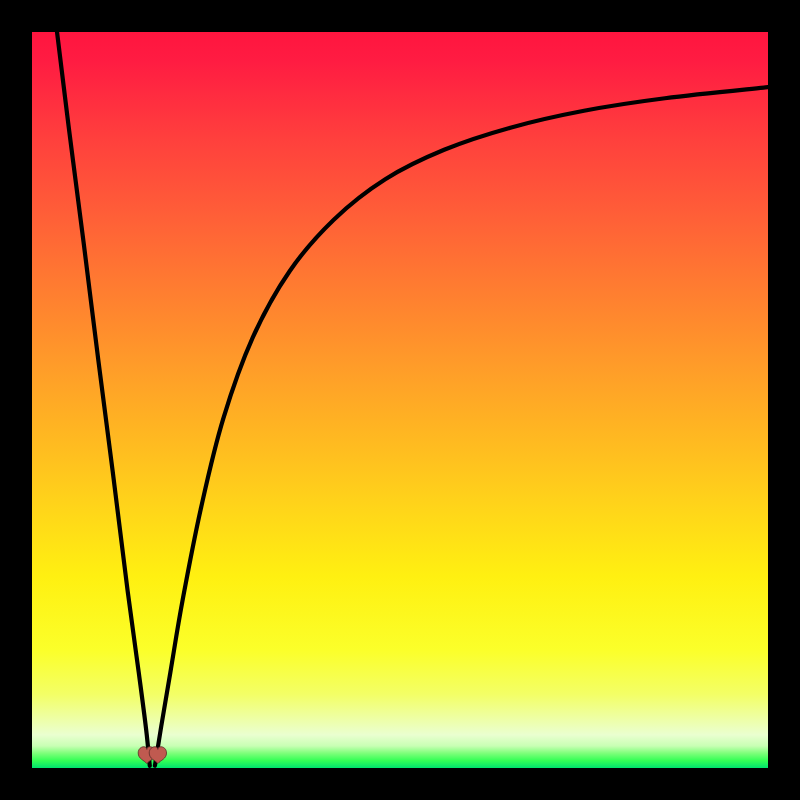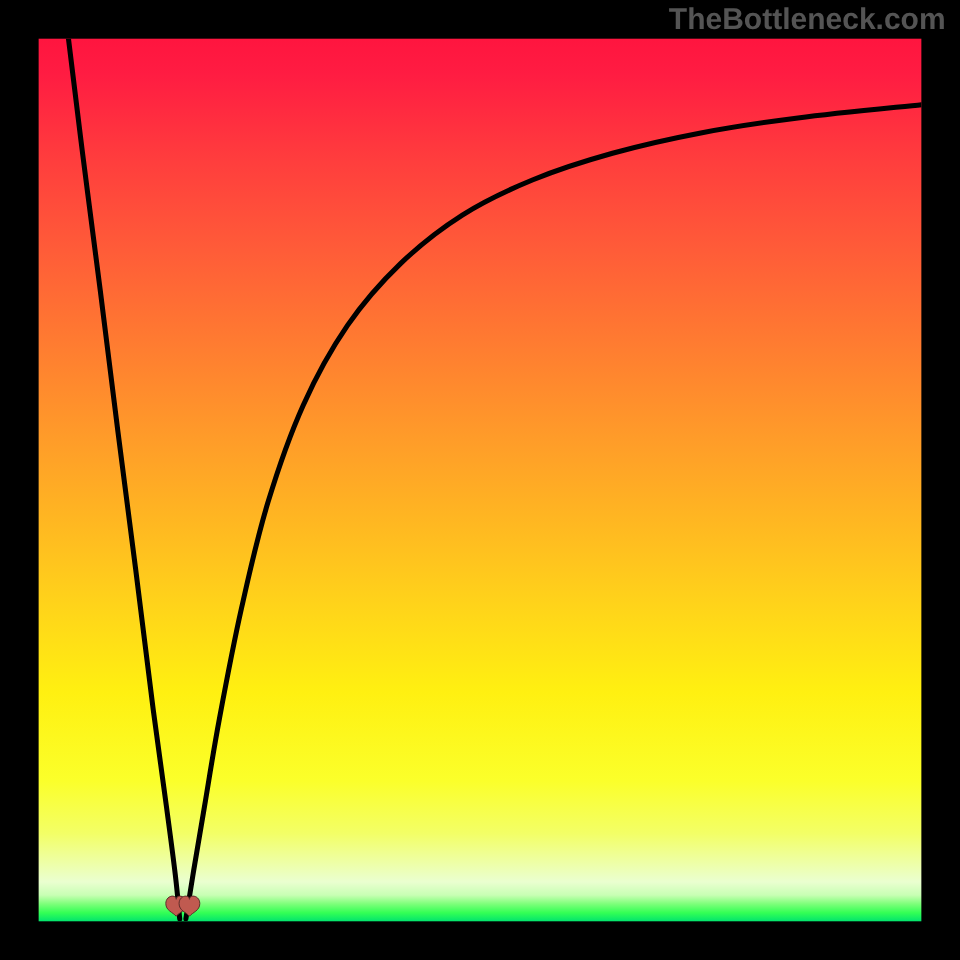--- a/index.html
+++ b/index.html
@@ -80,21 +80,20 @@
   .hearts .h {
     fill: #c05a50;
     stroke: #5a2b28;
     stroke-width: 0.6;
   }
 </style>
 </head>
 <body>
 
 <div class="frame">
-  <div class="watermark">TheBottleneck.com</div>
 
   <div class="plot">
     <div class="gradient"></div>
 
     <svg class="curve" viewBox="0 0 736 736" preserveAspectRatio="none">
       <path d="M 25.02 0.00 C 27.14 17.22, 32.03 57.92, 36.80 95.68 C 41.57 133.44, 46.22 168.03, 51.52 209.76 C 56.82 251.49, 60.94 285.79, 66.24 327.52 C 71.54 369.25, 75.66 399.87, 80.96 441.60 C 86.26 483.33, 91.04 523.59, 95.68 559.36 C 100.32 595.13, 103.41 615.55, 106.72 640.32 C 110.03 665.09, 112.09 680.17, 114.08 696.99 C 116.07 713.82, 117.10 727.17, 117.76 733.79"></path>
       <path d="M 122.91 733.79 C 123.97 727.17, 126.02 713.82, 128.80 696.99 C 131.58 680.17, 134.39 663.77, 138.37 640.32 C 142.34 616.87, 145.32 596.53, 150.88 566.72 C 156.44 536.91, 161.99 507.18, 169.28 474.72 C 176.57 442.26, 182.09 416.87, 191.36 386.40 C 200.63 355.93, 208.88 331.94, 220.80 305.44 C 232.72 278.94, 243.03 260.40, 257.60 239.20 C 272.17 218.00, 284.54 204.24, 301.76 187.68 C 318.98 171.12, 333.41 159.79, 353.28 147.20 C 373.15 134.61, 389.64 127.03, 412.16 117.76 C 434.68 108.49, 453.23 102.70, 478.40 95.68 C 503.57 88.66, 524.18 84.05, 552.00 78.75 C 579.82 73.45, 599.84 70.48, 632.96 66.24 C 666.08 62.00, 717.45 57.19, 736.00 55.20"></path>
     </svg>
 
     <svg class="hearts" viewBox="0 0 736 736">

